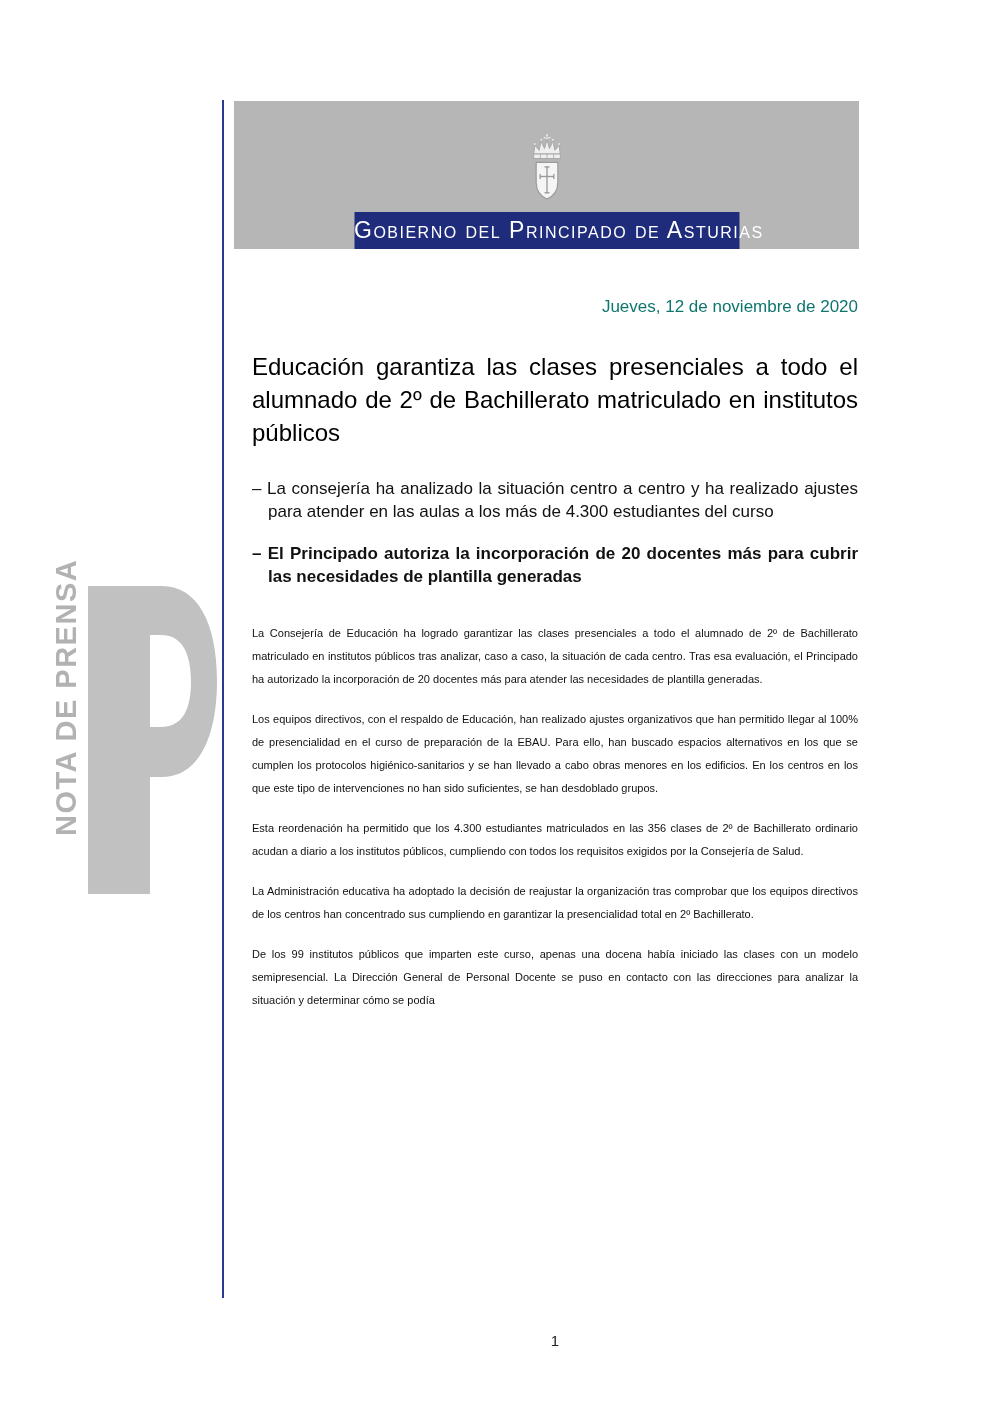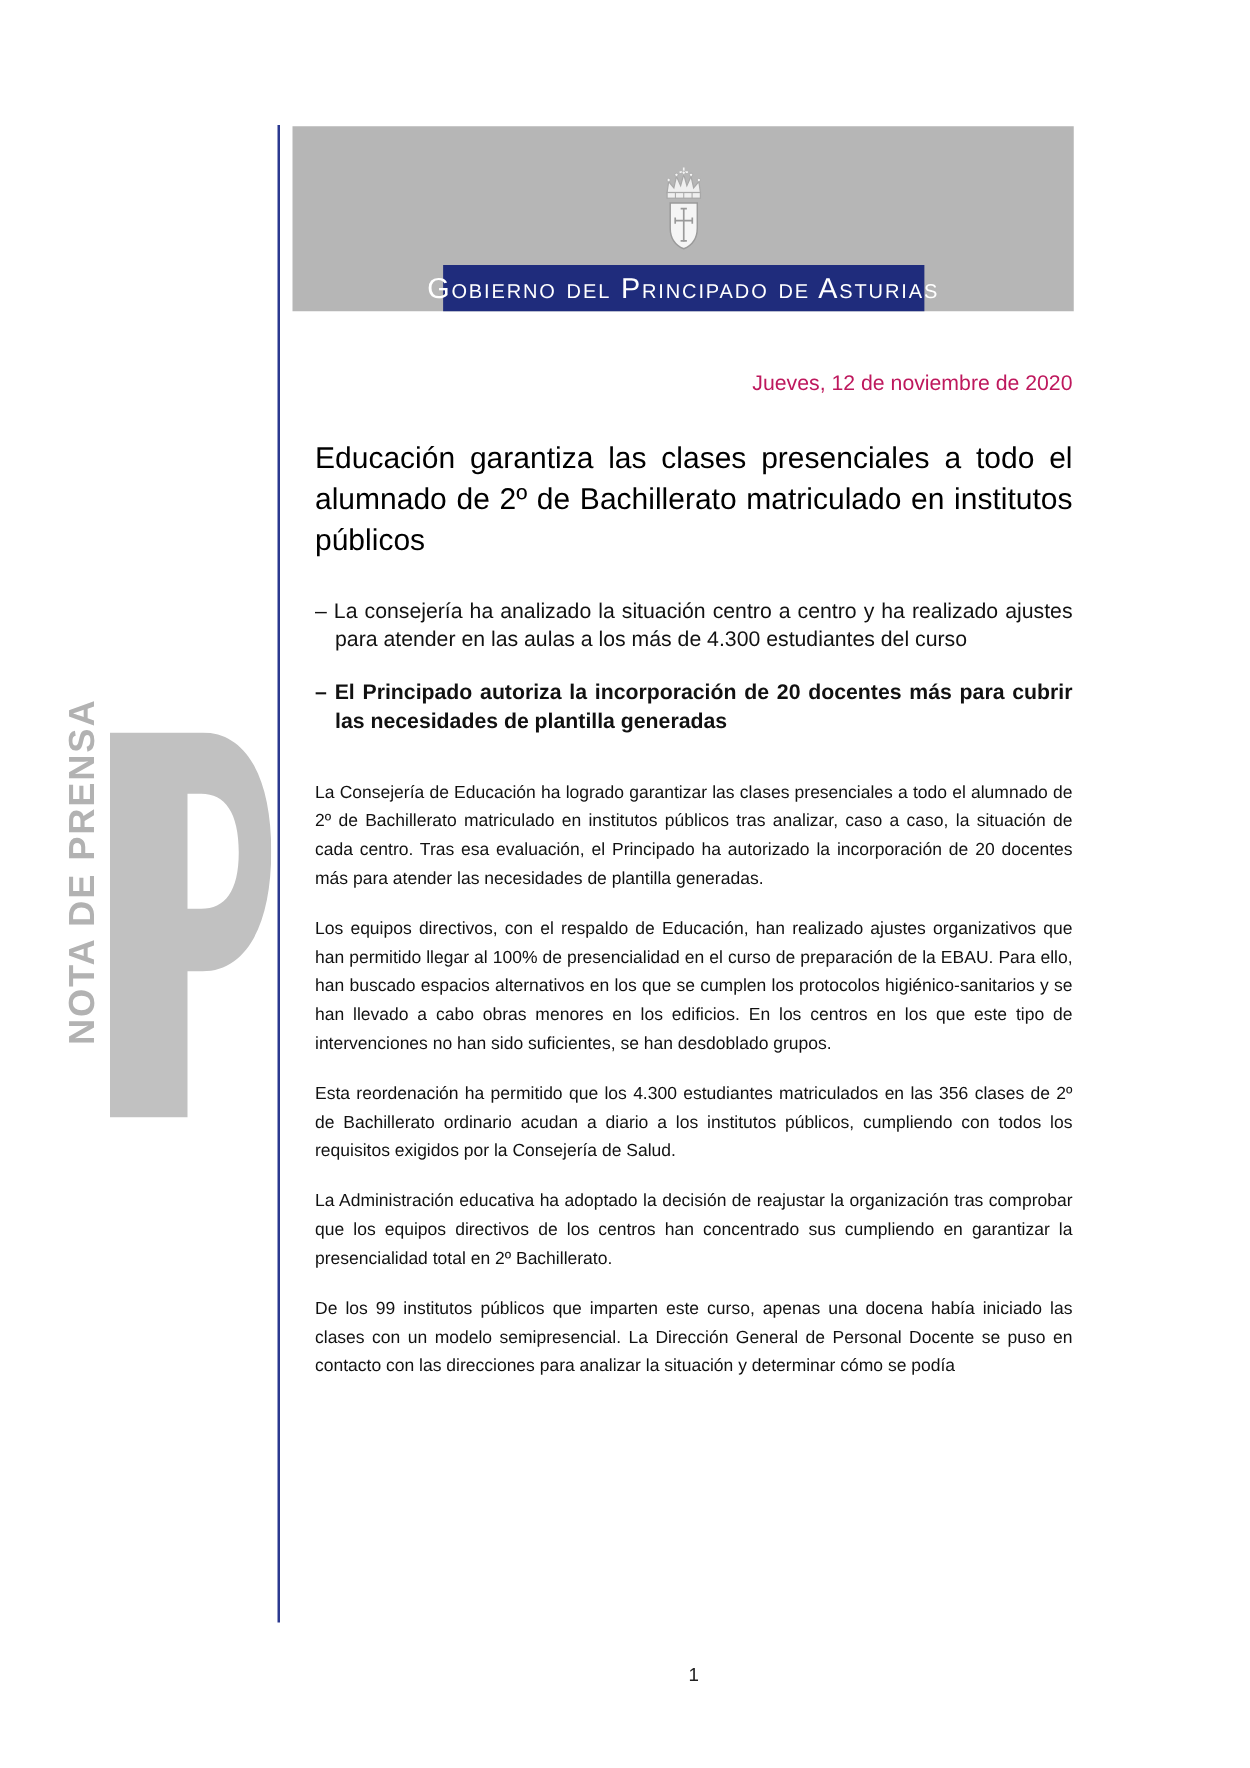--- a/index.html
+++ b/index.html
@@ -46,21 +46,21 @@
     position: absolute;
     left: 50%;
     bottom: 0;
     transform: translateX(-50%);
     width: 385px;
     height: 37px;
     background: #1f2c7c;
     color: #ffffff;
     display: flex;
     align-items: center;
-    justify-content: center;
+    justify-content: flex-start;
     font-variant: small-caps;
     font-size: 23px;
     letter-spacing: 1.5px;
     white-space: nowrap;
   }
 
   
   .sidebar-label {
     position: absolute;
     left: 50px;
@@ -93,21 +93,21 @@
   .content {
     position: absolute;
     left: 252px;
     top: 295px;
     width: 606px;
   }
   .date-line {
     text-align: right;
     font-size: 17px;
     line-height: 23px;
-    color: #be185d;
+    color: #0f766e;
   }
   .doc-title {
     margin: 32px 0 0 0;
     font-size: 24px;
     font-weight: 400;
     line-height: 33px;
     text-align: justify;
     color: #000000;
   }
   .bullets {
@@ -119,21 +119,21 @@
     padding-left: 16px;
     text-indent: -16px;
     text-align: justify;
     font-size: 17px;
     line-height: 23px;
     margin: 0 0 19px 0;
   }
   .bullets li:last-child { margin-bottom: 0; font-weight: bold; }
   .body-par {
     margin: 17px 0 0 0;
-    font-size: 14px;
+    font-size: 11px;
     line-height: 23px;
     text-align: justify;
   }
   .body-par.first { margin-top: 34px; }
 
   .page-number {
     position: absolute;
     left: 252px;
     top: 1332px;
     width: 606px;

